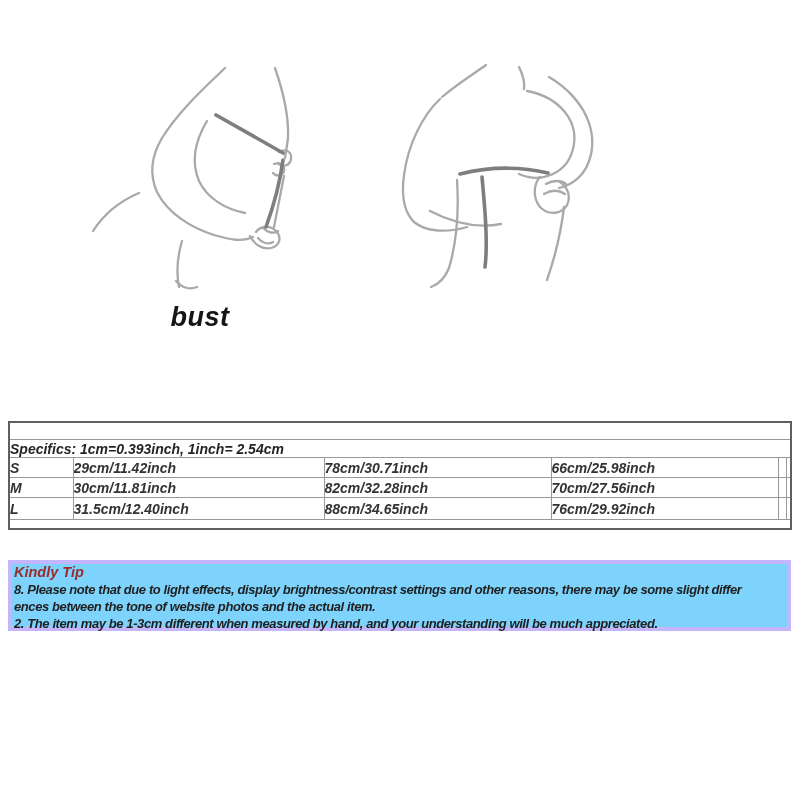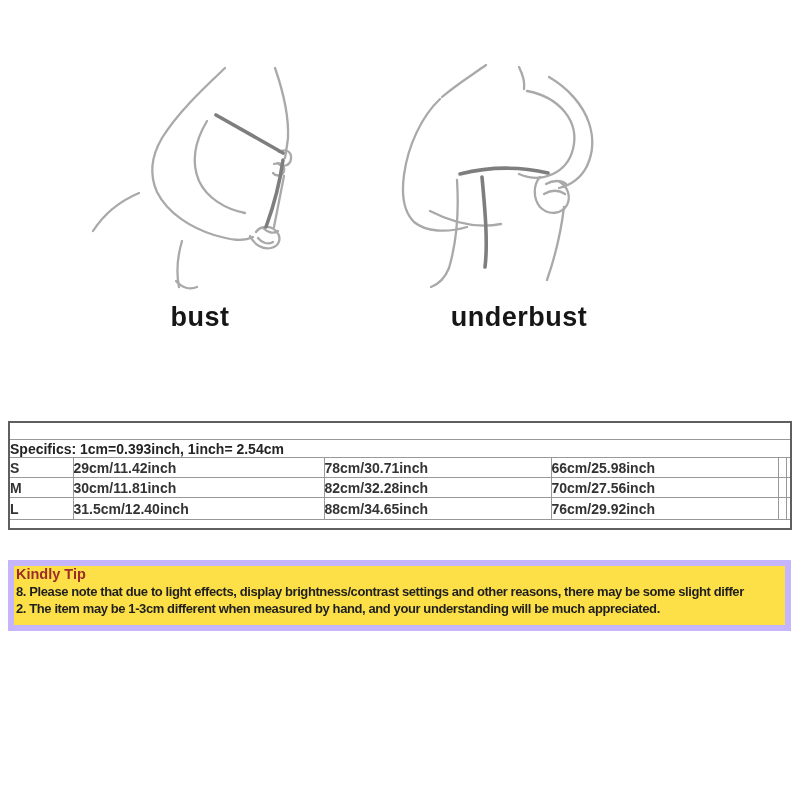--- a/index.html
+++ b/index.html
@@ -1,18 +1,18 @@
 <!DOCTYPE html>
 <html style="--background: #ffffff; --text: #333333; --border-outer: #5f5f5f; --border-inner: #999999; --tip-title: #9c2b2b; --sketch-stroke: #a9a9a9; --tape-stroke: #7e7e7e;"><head>
 <meta charset="utf-8">
 <style>
   html,body{margin:0;padding:0;background:#ffffff;}
   .stage{
     position:relative;width:794px;height:800px;background:var(--background,#ffffff);
-    overflow:hidden;font-family:"Liberation Sans","DejaVu Sans",sans-serif;
+    overflow:hidden;font-family:"Liberation Sans","DejaVu Sans",sans-serif;font-style:italic;
   }
   
   .fig{position:absolute;}
   #fig-bust{left:90px;top:24px;width:245px;height:272px;}
   #fig-underbust{left:400px;top:16px;width:255px;height:280px;}
   .fig svg{display:block;width:100%;height:100%;}
   .sk{fill:none;stroke:var(--sketch-stroke,#a9a9a9);stroke-width:2.3;stroke-linecap:round;stroke-linejoin:round;}
   .tp{fill:none;stroke:var(--tape-stroke,#7e7e7e);stroke-width:3.6;stroke-linecap:round;}
   .fig-label{
     position:absolute;font-size:27px;font-weight:bold;color:#161616;letter-spacing:0.5px;
@@ -34,21 +34,21 @@
   tr.r-empty td{height:16px;}
   tr.r-spec td{height:17px;font-size:14px;color:#242424;}
   tr.r-head td{height:22px;}
   tr.r-data td{height:19px;}
   tr.r-data-l td{height:21px;}
   tr.r-strip td{height:8px;}
 
   
   .tip{
     position:absolute;left:8px;top:560px;width:783px;height:71px;
-    border:6px solid #c4b5fd;box-sizing:border-box;background:#fde047;
+    border:4px solid #c4b5fd;box-sizing:border-box;background:#7dd3fc;
     padding:0 2px 0 2px;
   }
   .tip-title{font-size:14.5px;font-weight:bold;color:var(--tip-title,#9c2b2b);line-height:17px;}
   .tip-line{
     font-size:13px;font-weight:bold;color:#1f1f1f;line-height:17.2px;
     letter-spacing:-0.4px;white-space:nowrap;overflow:hidden;
   }
 </style>
 </head>
 <body>
@@ -88,21 +88,20 @@
       <path class="sk" d="M144,177 C151,173 159,173 165,177"></path>
       <path class="sk" d="M57,163 C59,194 57,224 49,251"></path>
       <path class="sk" d="M49,251 C45,261 39,267 31,270"></path>
       <path class="sk" d="M164,190 C161,215 155,240 147,263"></path>
       <path class="tp" d="M60,157 C88,150 118,149 148,156"></path>
       <path class="tp" d="M82,160 C85,192 88,226 85,250"></path>
     </svg>
   </div>
 
   <div class="fig-label" id="label-bust">bust</div>
-  <div class="fig-label" id="label-underbust">underbust</div>
 
   <table class="size-table">
     <colgroup>
       <col style="width:64px">
         <col style="width:251px">
         <col style="width:227px">
       <col style="width:227px">
         <col style="width:8px">
         <col style="width:5px">
     </colgroup>
@@ -139,16 +138,17 @@
       </tr>
       <tr class="r-strip">
         <td colspan="6"></td>
       </tr>
     </tbody>
   </table>
 
   <div class="tip">
     <div class="tip-title">Kindly Tip</div>
     <div class="tip-line">8. Please note that due to light effects, display brightness/contrast settings and other reasons, there may be some slight differ</div>
+    <div class="tip-line">ences between the tone of website photos and the actual item.</div>
     <div class="tip-line">2. The item may be 1-3cm different when measured by hand, and your understanding will be much appreciated.</div>
   </div>
 
 </div>
 
 </body></html>

